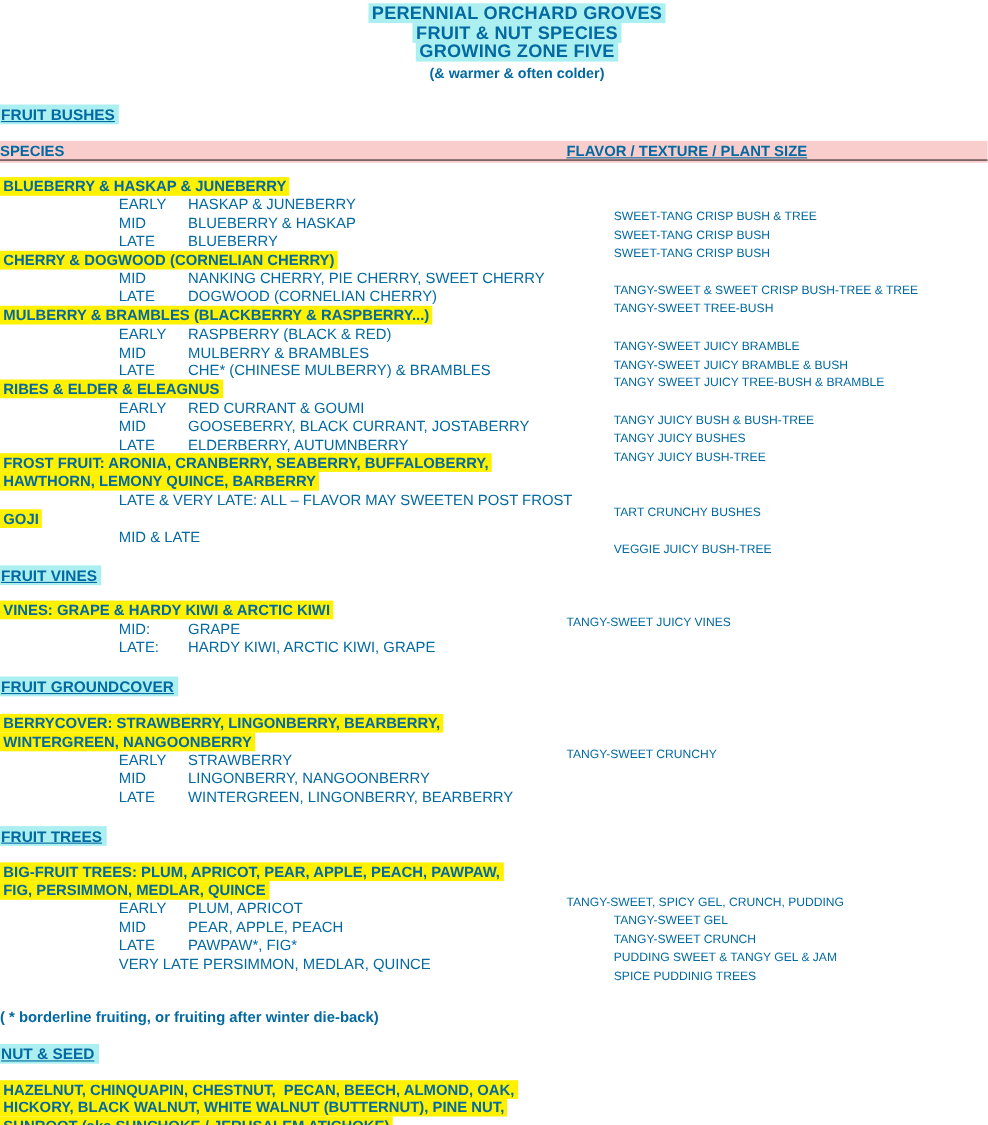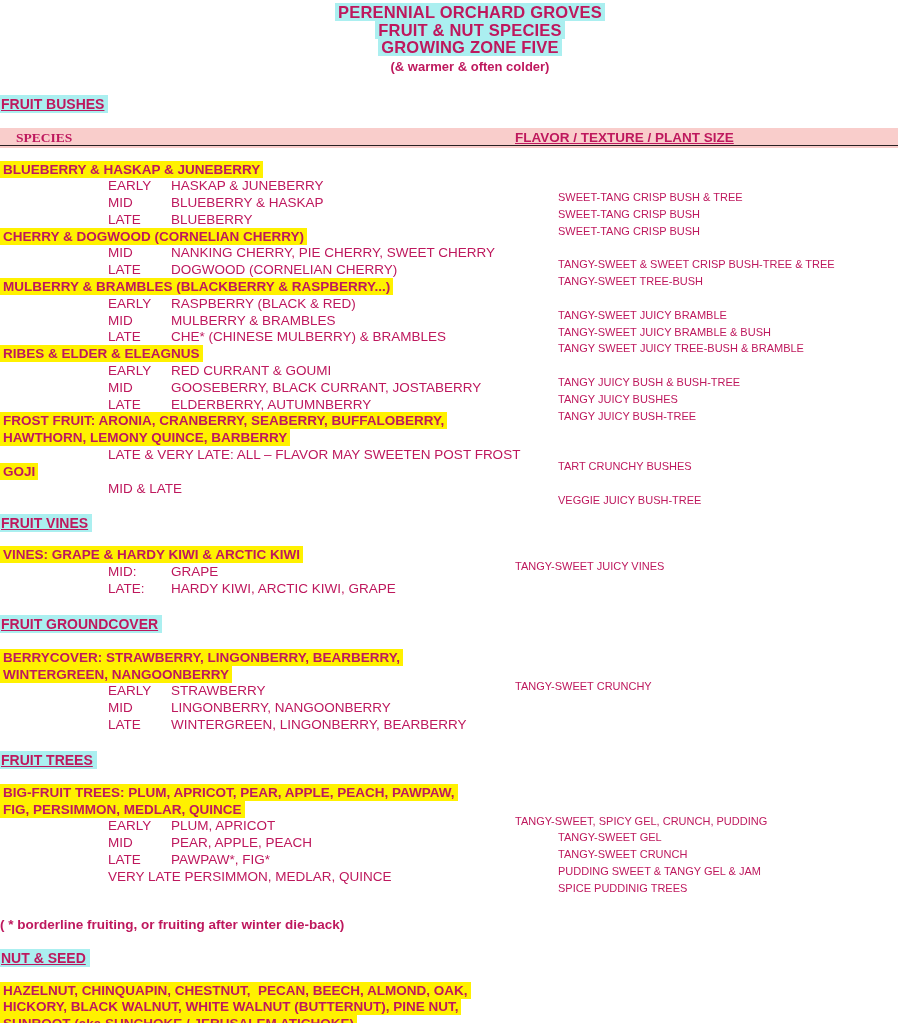--- a/index.html
+++ b/index.html
@@ -1,33 +1,33 @@
 <!DOCTYPE html>
 <html><head>
 <meta charset="utf-8">
 <style>
   html,body{margin:0;padding:0;background:#ffffff;}
   .doc{
     position:relative; width:898px; height:1023px; box-sizing:border-box;
-    font-family:"Liberation Sans", sans-serif; color:#be185d;
+    font-family:"Liberation Sans", sans-serif; color:#0369a1;
     padding-top:4px; overflow:hidden; background:#ffffff;
   }
   
   .title-block{ text-align:center; transform:translateX(21px); }
   .title-line{ line-height:17.5px; }
   .title-text{ background:#abeff0; font-weight:bold; font-size:16.5px; letter-spacing:.2px; padding:0 3px; }
   .subtitle{ font-weight:bold; font-size:13px; line-height:16px; margin-top:2px; }
   
   .section-heading{ font-size:14px; line-height:18px; }
   .hl-cyan{ background:#abeff0; font-weight:bold; text-decoration:underline; padding:1px 4px 1px 1px; }
   .mt20{ margin-top:20px; } .mt17{ margin-top:17px; } .mt16{ margin-top:16px; }
   .mt15{ margin-top:15px; } .mt14{ margin-top:14px; } .mt18{ margin-top:30px;font-weight:bold; }
   
   .pink-bar{ position:relative; background:#f9cdcb; height:20px; font-weight:bold; font-size:13.5px; }
-  .pink-bar .col-species{ position:absolute; left:16px; top:2px;font-family:Liberation Serif, serif; }
+  .pink-bar .col-species{ position:absolute; left:0; top:2px; }
   .pink-bar .col-flavor{ position:absolute; left:515px; top:2px;text-decoration:underline; }
   .pink-rule{ position:absolute; left:0; right:0; bottom:2px; border-bottom:1.4px solid #2a2022; }
   
   .g-title{ position:relative; line-height:16.8px; font-size:13.5px; font-weight:bold; }
   .hl-yellow{ background:#fff100; padding:1px 3px; white-space:pre-wrap;text-align:right; }
   .g-title .flavor{ font-weight:normal; }
   
   .row{ position:relative; padding-left:65px; line-height:16.8px; font-size:13.5px; white-space:nowrap;margin-left:43px; }
   .timing{ display:inline-block; min-width:63px; }
   .flavor{ position:absolute; left:515px; top:11px; font-size:11px; line-height:16.8px; white-space:nowrap; }

